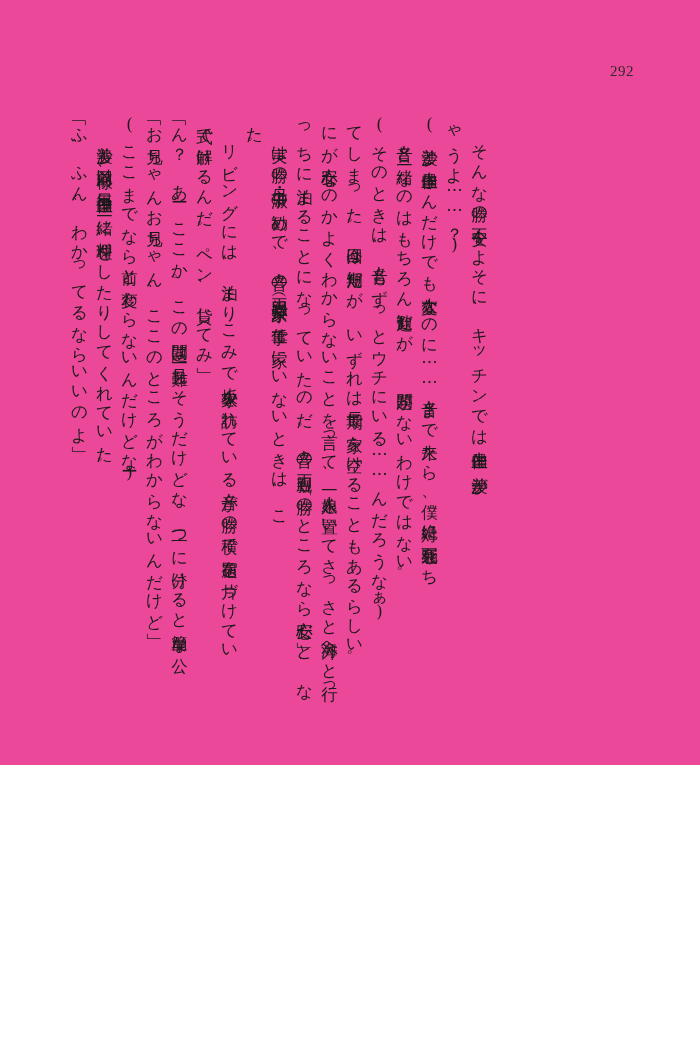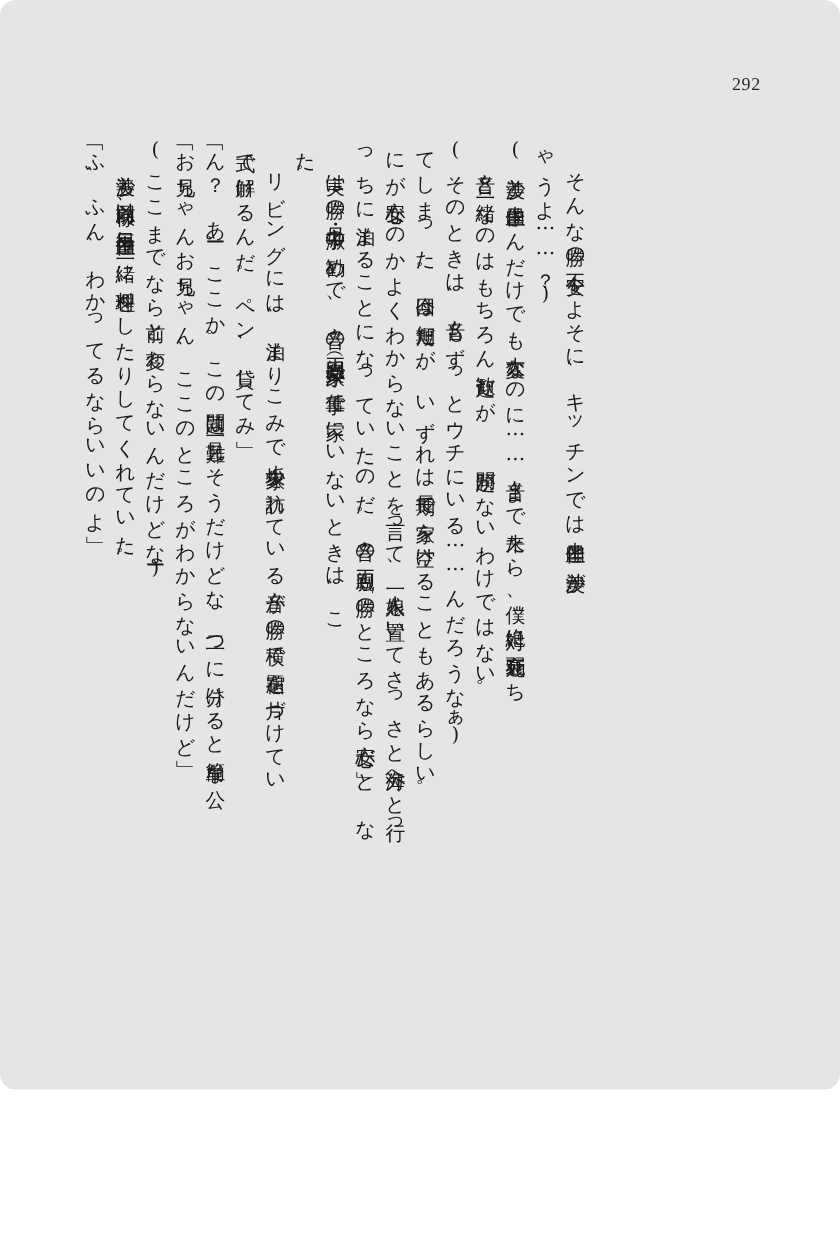--- a/index.html
+++ b/index.html
@@ -6,24 +6,23 @@
     margin: 0;
     padding: 0;
     background: #ffffff;
   }
   body {
     font-family: "Liberation Serif", "DejaVu Serif", serif;
   }
   .page {
     position: relative;
     width: 700px;
-    height: 908px;
-    background: #e5e5e5;
+    height: 765px;
+    background: #ec4899;
     overflow: hidden;
-    border-radius: 13px;
   }
   .page-number {
     position: absolute;
     top: 63px;
     right: 66px;
     font-size: 15px;
     color: #2b2b2b;
     font-family: "Liberation Serif", "DejaVu Serif", serif;
     letter-spacing: 0.5px;
   }

